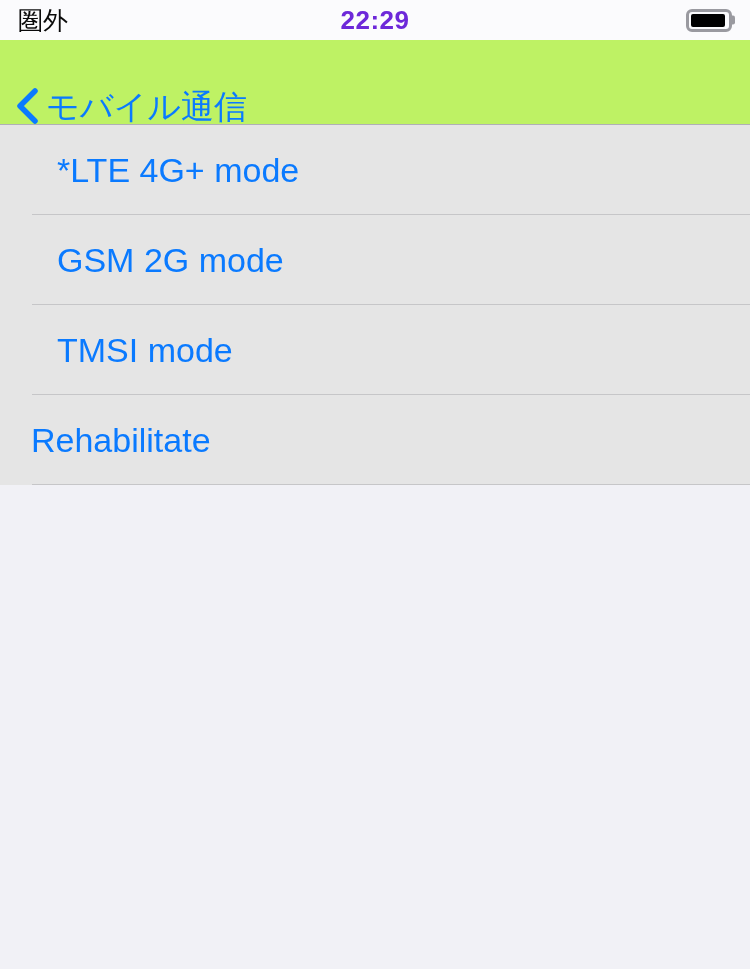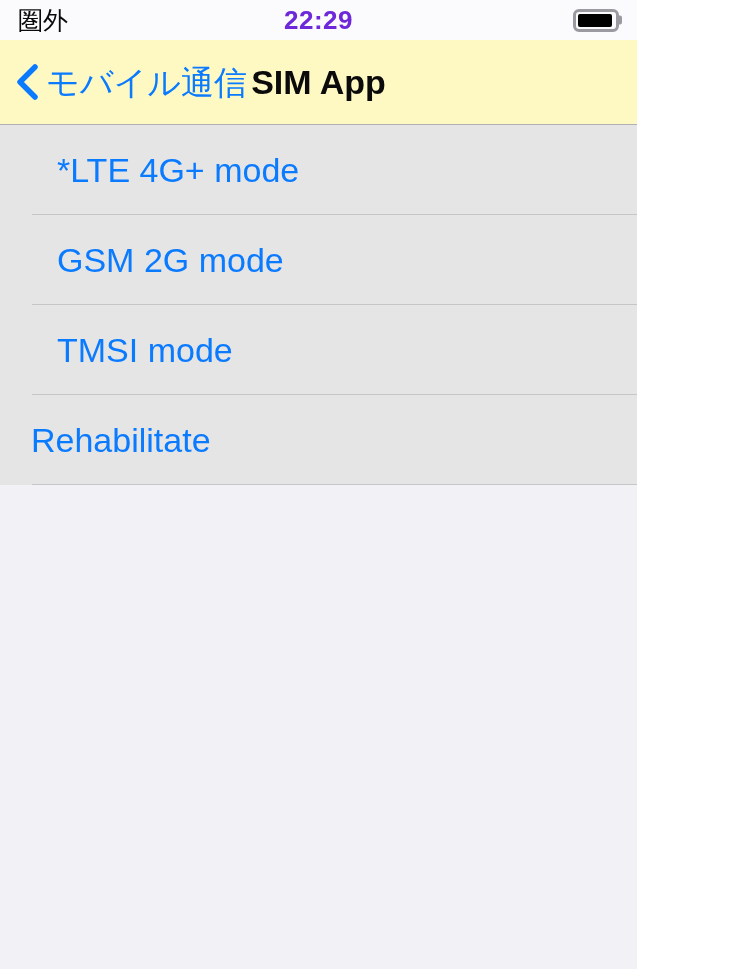--- a/index.html
+++ b/index.html
@@ -9,21 +9,21 @@
   body {
     width: 750px;
     height: 969px;
     background: #ffffff;
     font-family: "Liberation Sans", "DejaVu Sans", sans-serif;
     -webkit-font-smoothing: antialiased;
     overflow: hidden;
   }
   .screen {
     position: relative;
-    width: 637px;
+    width: 750px;
     height: 969px;
     background: #ffffff;
     display: flex;
     flex-direction: column;
   }
 
   
   .status-bar {
     height: 40px;
     flex: 0 0 40px;
@@ -83,24 +83,24 @@
     width: 3px;
     height: 9px;
     background: #9a9aa0;
     border-radius: 0 2px 2px 0;
   }
 
   
   .nav-bar {
     height: 85px;
     flex: 0 0 85px;
-    background: #fef9c3;
+    background: #bef264;
     border-bottom: 1px solid #b0b0b5;
     display: flex;
-    align-items: center;
+    align-items: flex-end;
     position: relative;
     box-sizing: border-box;
   }
   .nav-back {
     display: flex;
     align-items: center;
     padding-left: 16px;
     cursor: pointer;
     position: relative;
     z-index: 2;
@@ -215,21 +215,20 @@
     </span>
   </div>
 
   <div class="nav-bar">
     <div class="nav-back">
       <svg class="chevron" viewBox="0 0 22 36">
         <polyline points="19,3 4,18 19,33" fill="none" stroke="#0a7aff" stroke-width="5.5" stroke-linecap="round" stroke-linejoin="round"></polyline>
       </svg>
       <span class="nav-back-label">モバイル通信</span>
     </div>
-    <div class="nav-title">SIM App</div>
   </div>
 
 
   <div class="list">
     <div class="row indent">
       <span class="row-label">*LTE 4G+ mode</span>
     </div>
     <div class="row indent">
       <span class="row-label">GSM 2G mode</span>
     </div>

